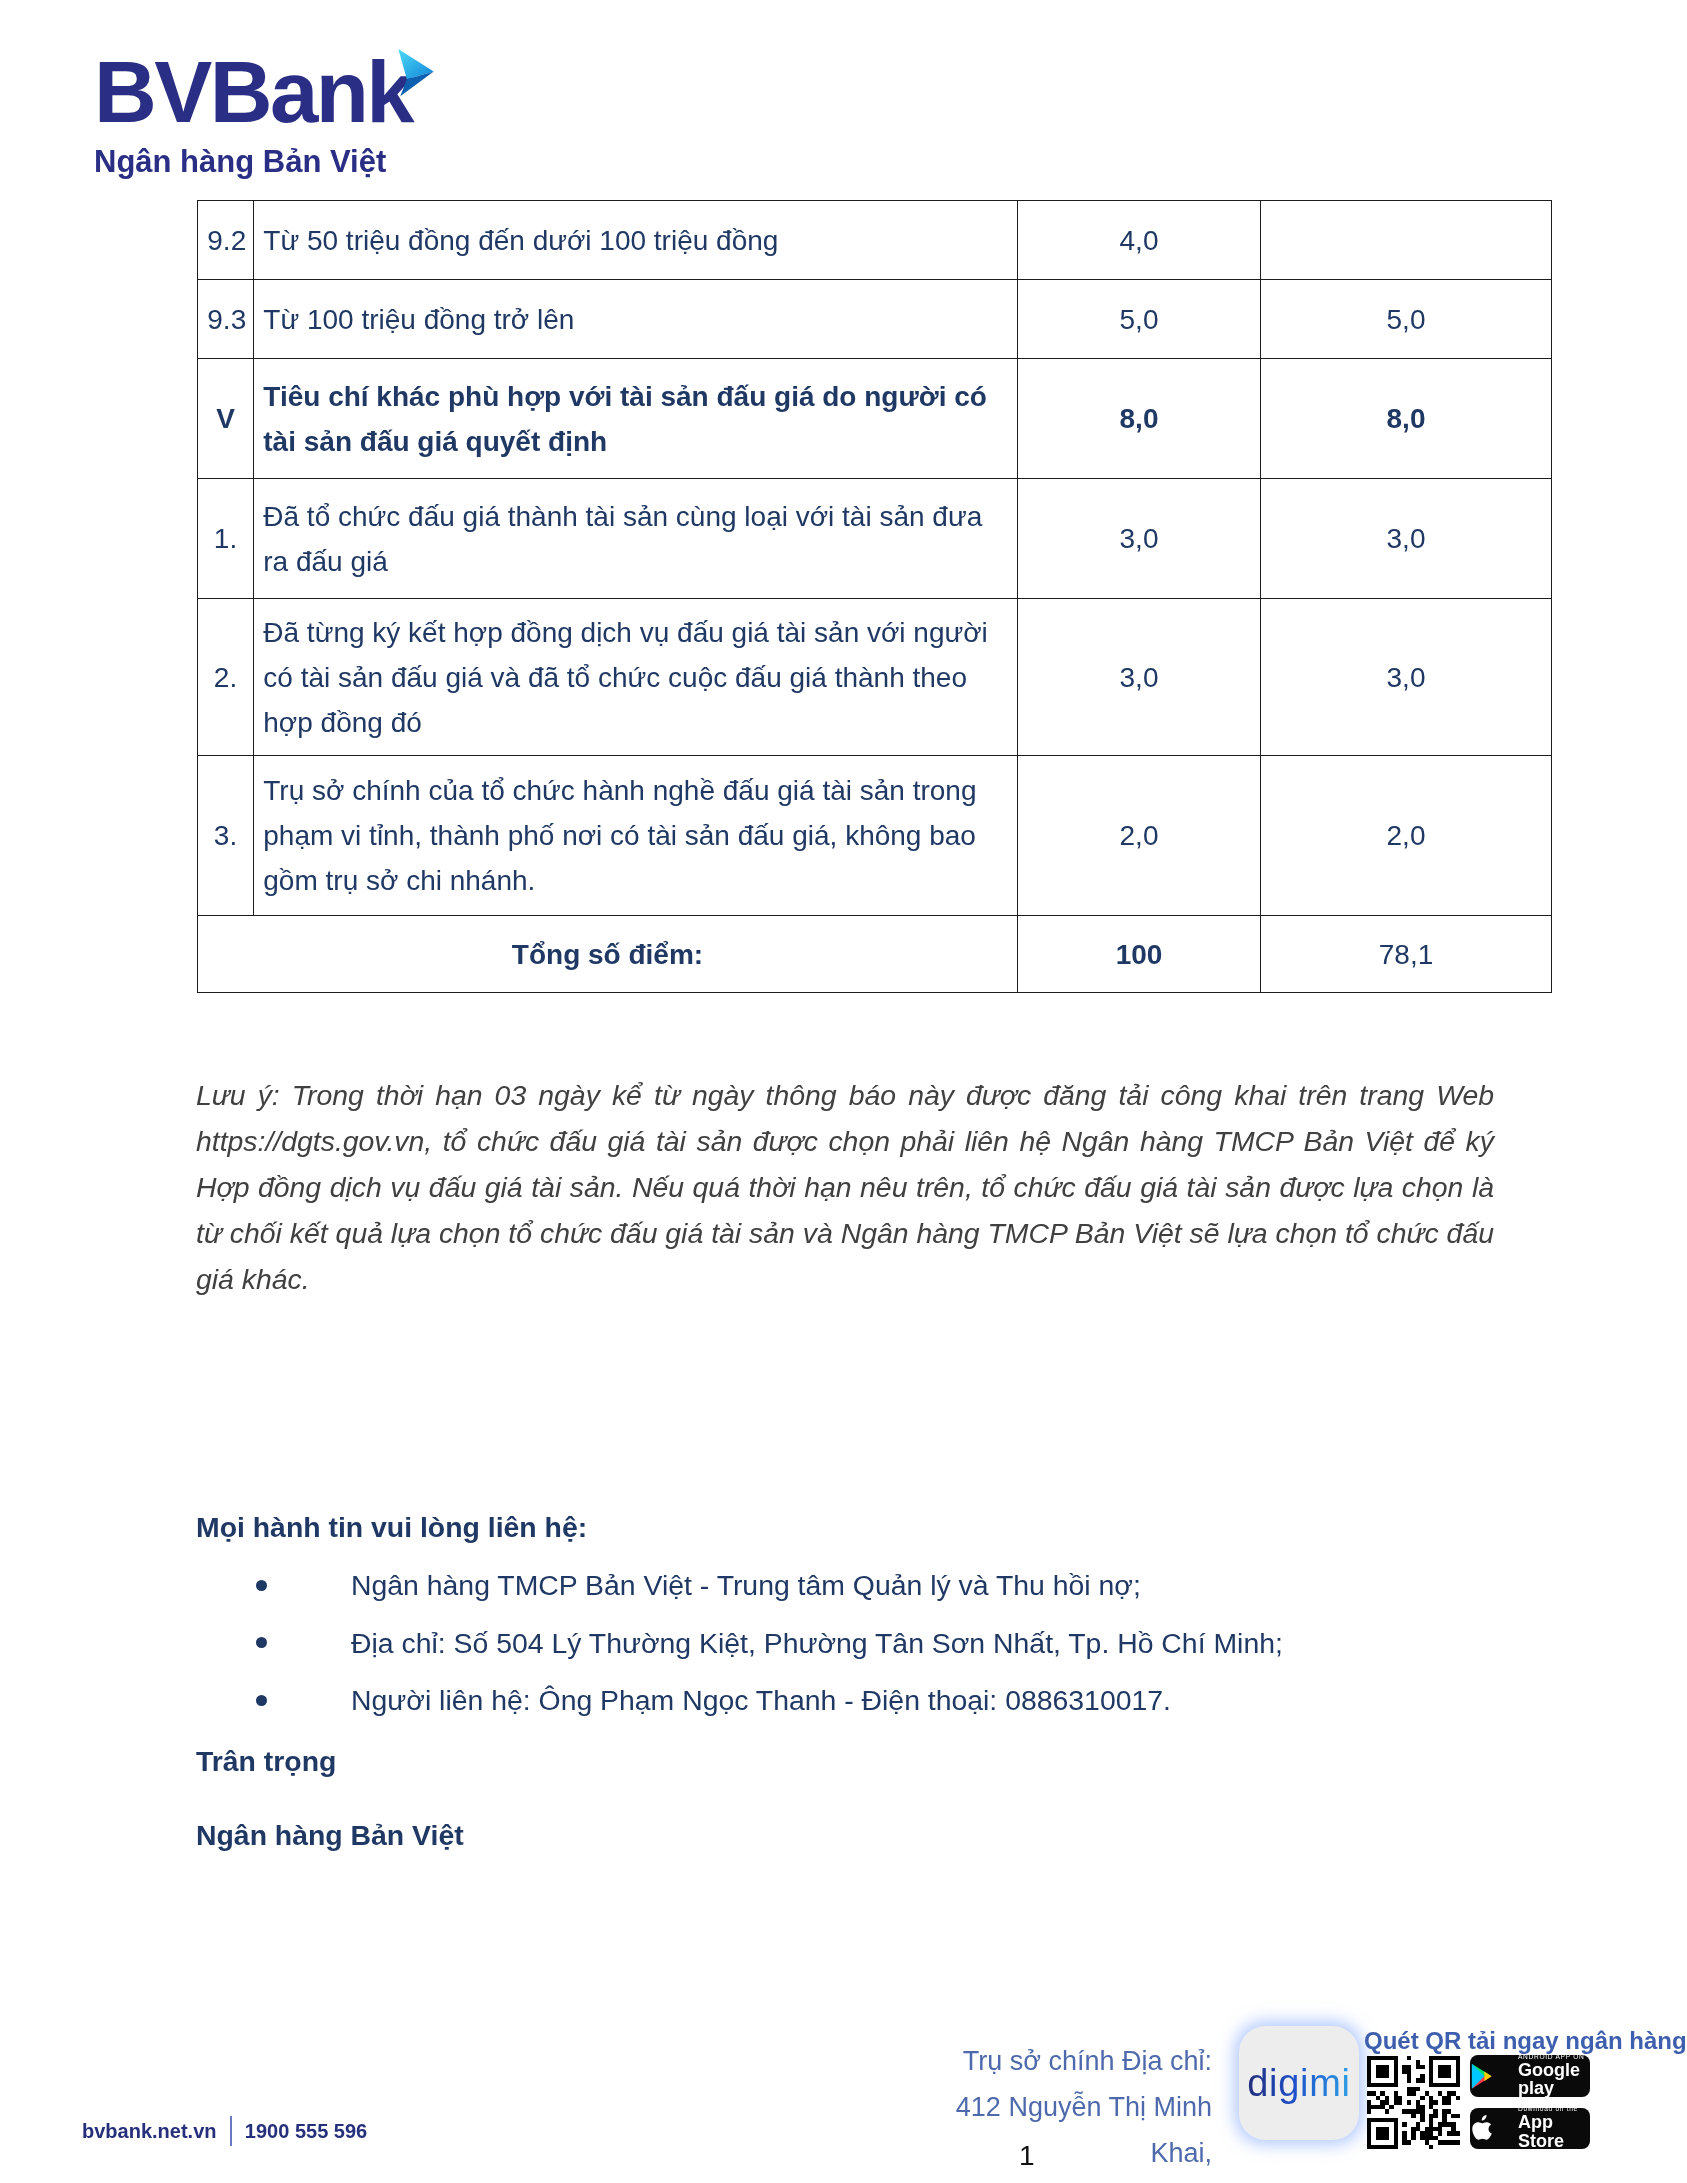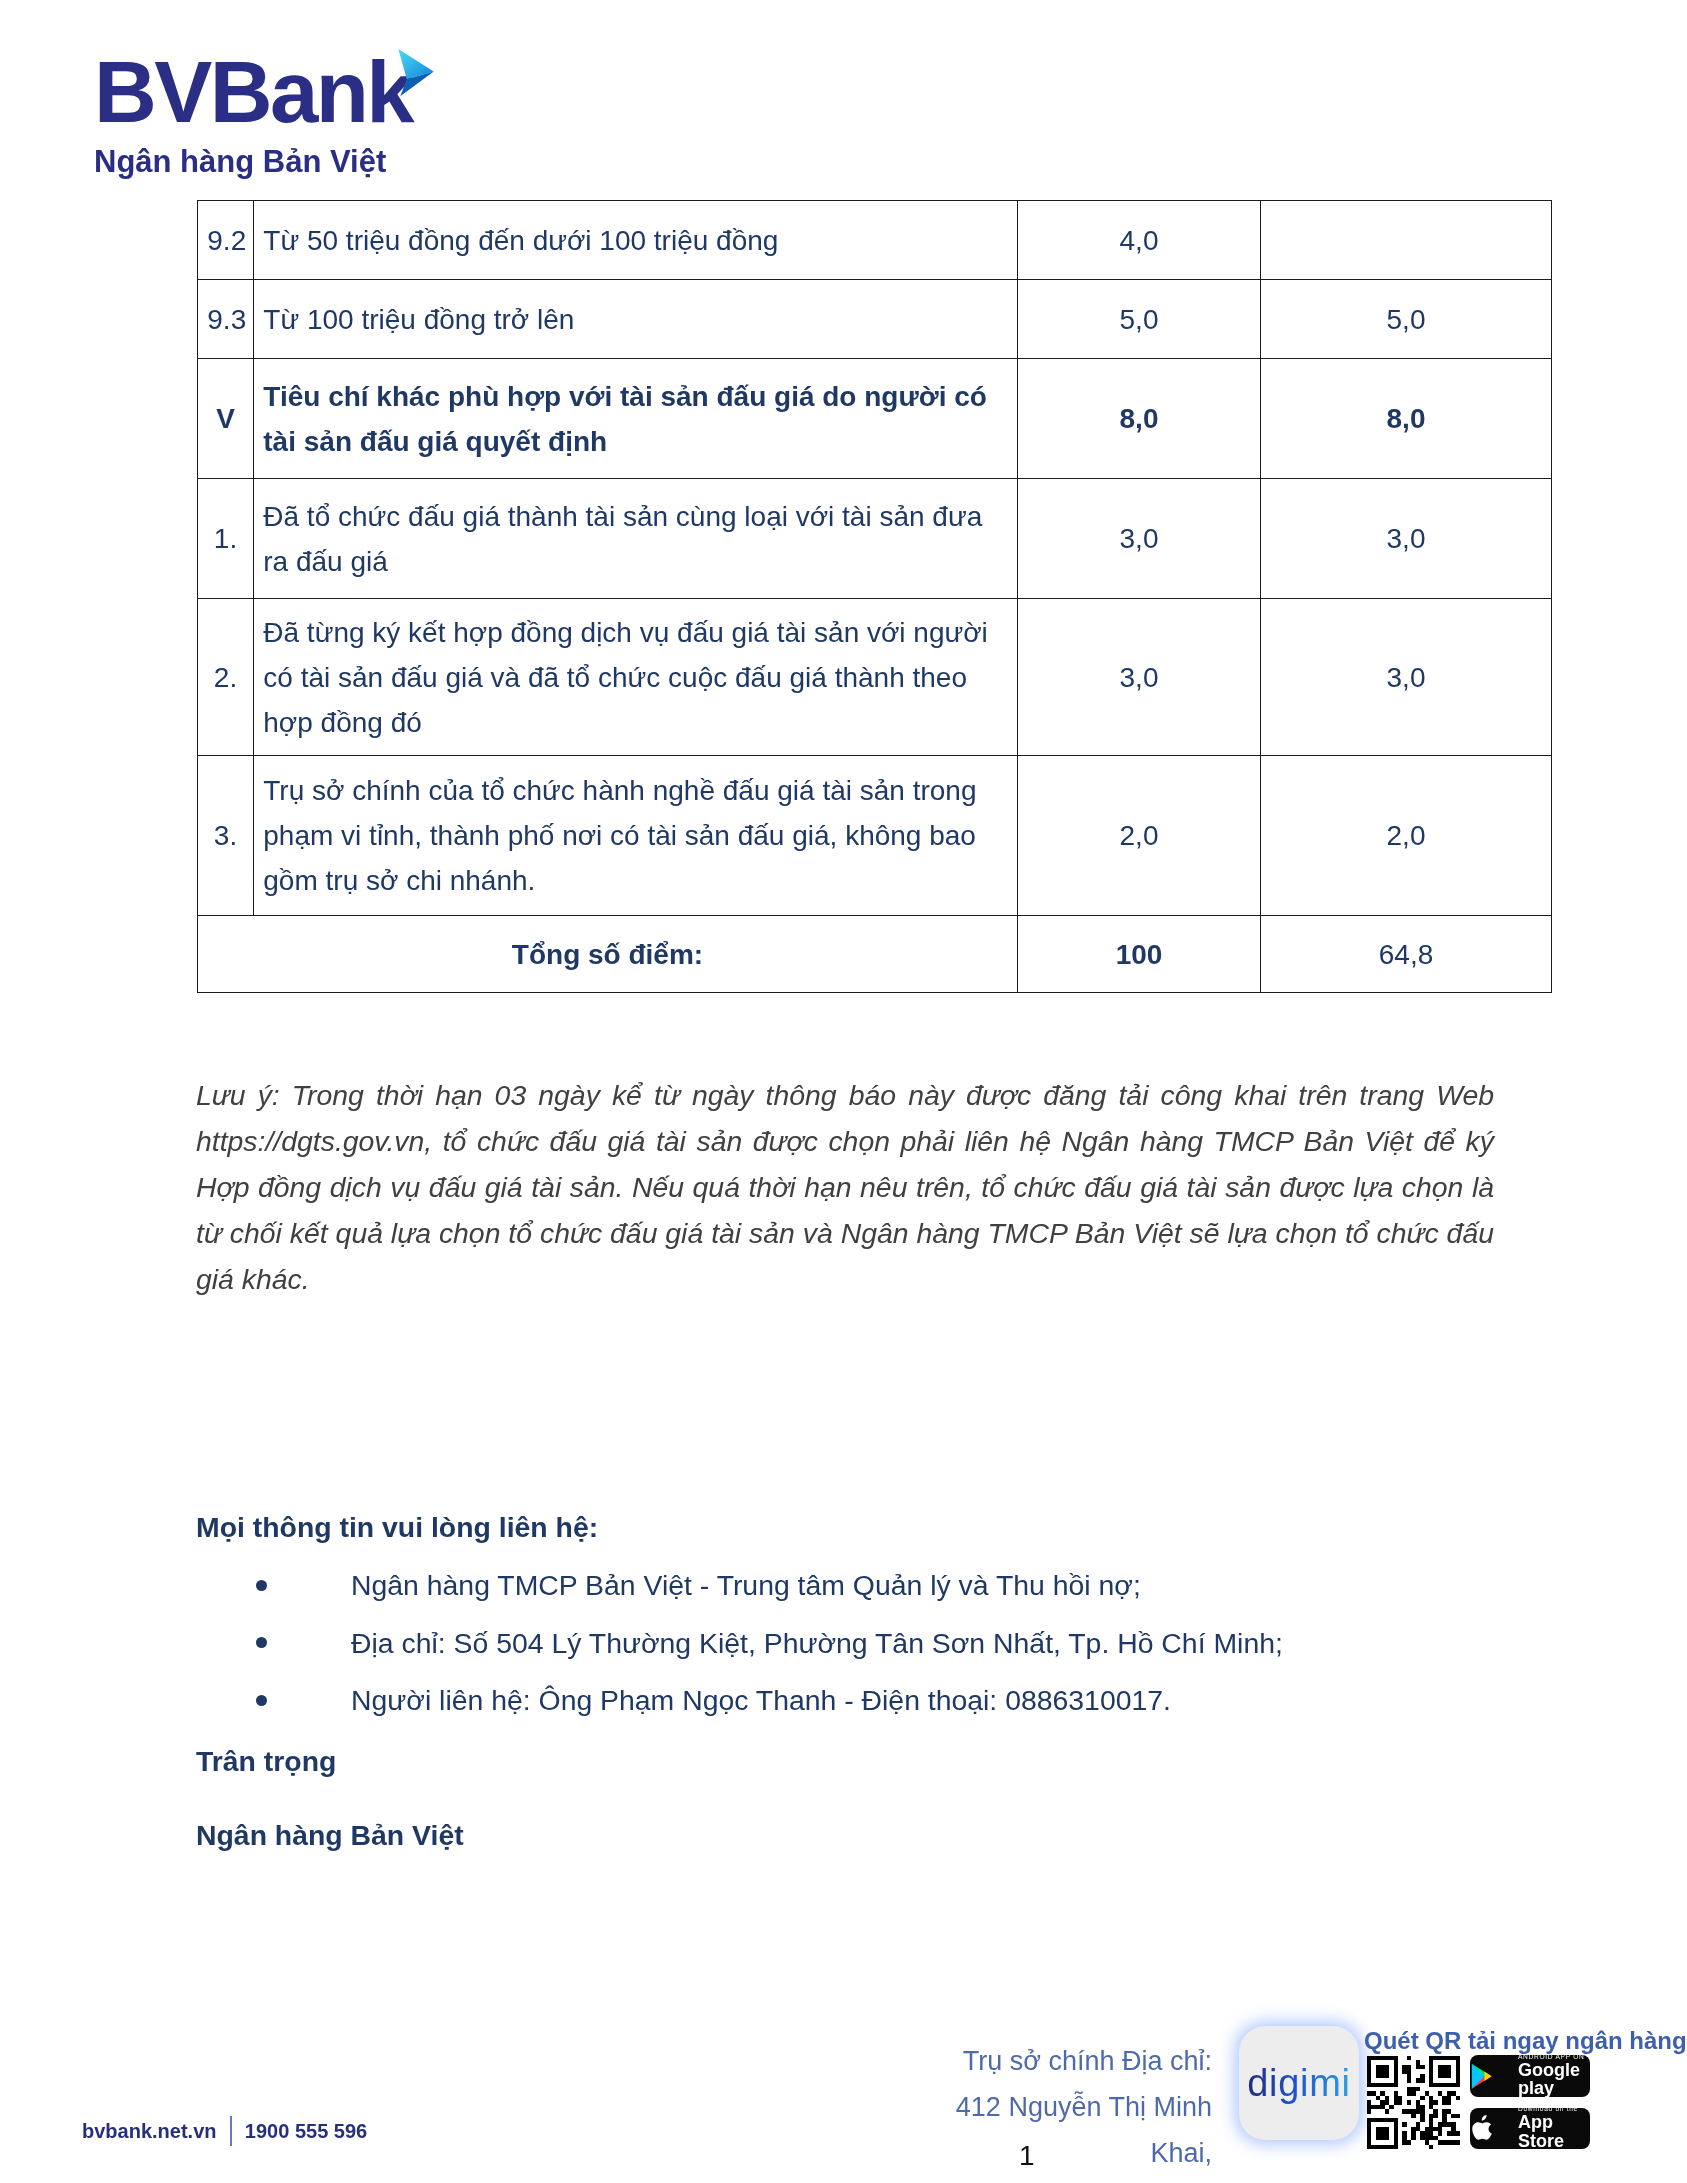--- a/index.html
+++ b/index.html
@@ -147,28 +147,28 @@
       </tr>
       <tr style="height:160px;">
         <td class="c-no">3.</td>
         <td class="c-crit">Trụ sở chính của tổ chức hành nghề đấu giá tài sản trong phạm vi tỉnh, thành phố nơi có tài sản đấu giá, không bao gồm trụ sở chi nhánh.</td>
         <td class="c-val">2,0</td>
         <td class="c-val">2,0</td>
       </tr>
       <tr class="total-row" style="height:77px;">
         <td class="c-total-label" colspan="2">Tổng số điểm:</td>
         <td class="c-val">100</td>
-        <td class="c-val val-normal">64,8</td>
+        <td class="c-val val-normal">78,1</td>
       </tr>
     </tbody>
   </table>
 
   <div class="note">Lưu ý: Trong thời hạn 03 ngày kể từ ngày thông báo này được đăng tải công khai trên trang Web https://dgts.gov.vn, tổ chức đấu giá tài sản được chọn phải liên hệ Ngân hàng TMCP Bản Việt để ký Hợp đồng dịch vụ đấu giá tài sản. Nếu quá thời hạn nêu trên, tổ chức đấu giá tài sản được lựa chọn là từ chối kết quả lựa chọn tổ chức đấu giá tài sản và Ngân hàng TMCP Bản Việt sẽ lựa chọn tổ chức đấu giá khác.</div>
 
-  <div class="contact-heading">Mọi thông tin vui lòng liên hệ:</div>
+  <div class="contact-heading">Mọi hành tin vui lòng liên hệ:</div>
   <ul class="contact-list">
     <li>Ngân hàng TMCP Bản Việt - Trung tâm Quản lý và Thu hồi nợ;</li>
     <li>Địa chỉ: Số 504 Lý Thường Kiệt, Phường Tân Sơn Nhất, Tp. Hồ Chí Minh;</li>
     <li>Người liên hệ: Ông Phạm Ngọc Thanh - Điện thoại: 0886310017.</li>
   </ul>
   <div class="closing">Trân trọng</div>
   <div class="signature">Ngân hàng Bản Việt</div>
 
   <div class="footer-left">
     <span>bvbank.net.vn</span>

